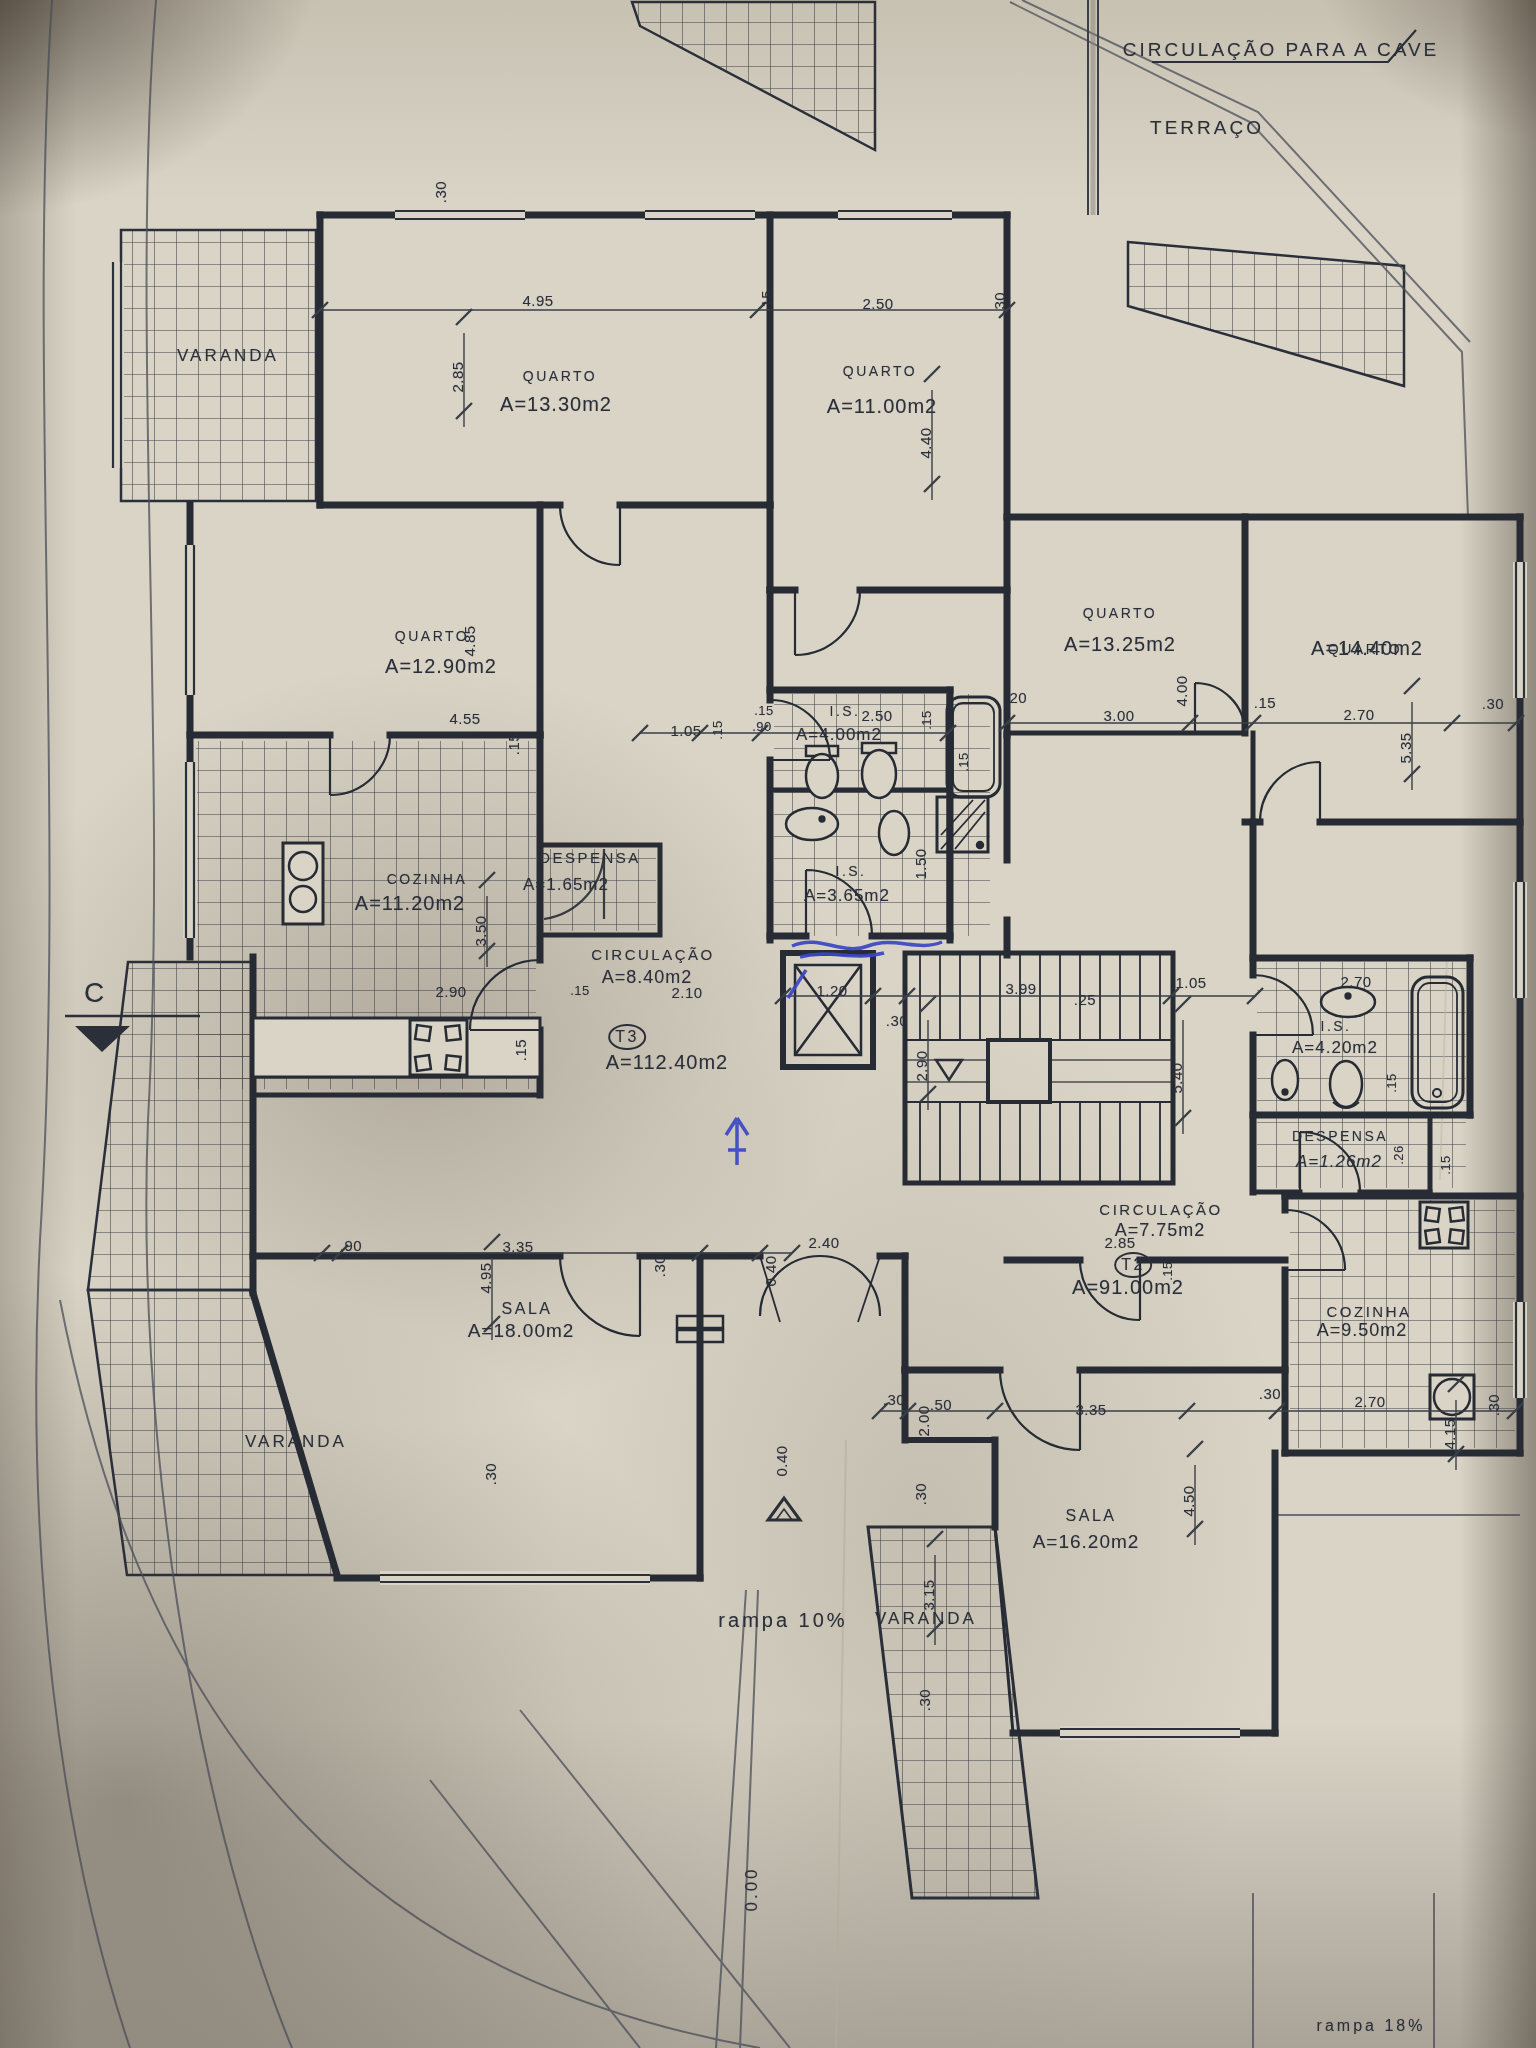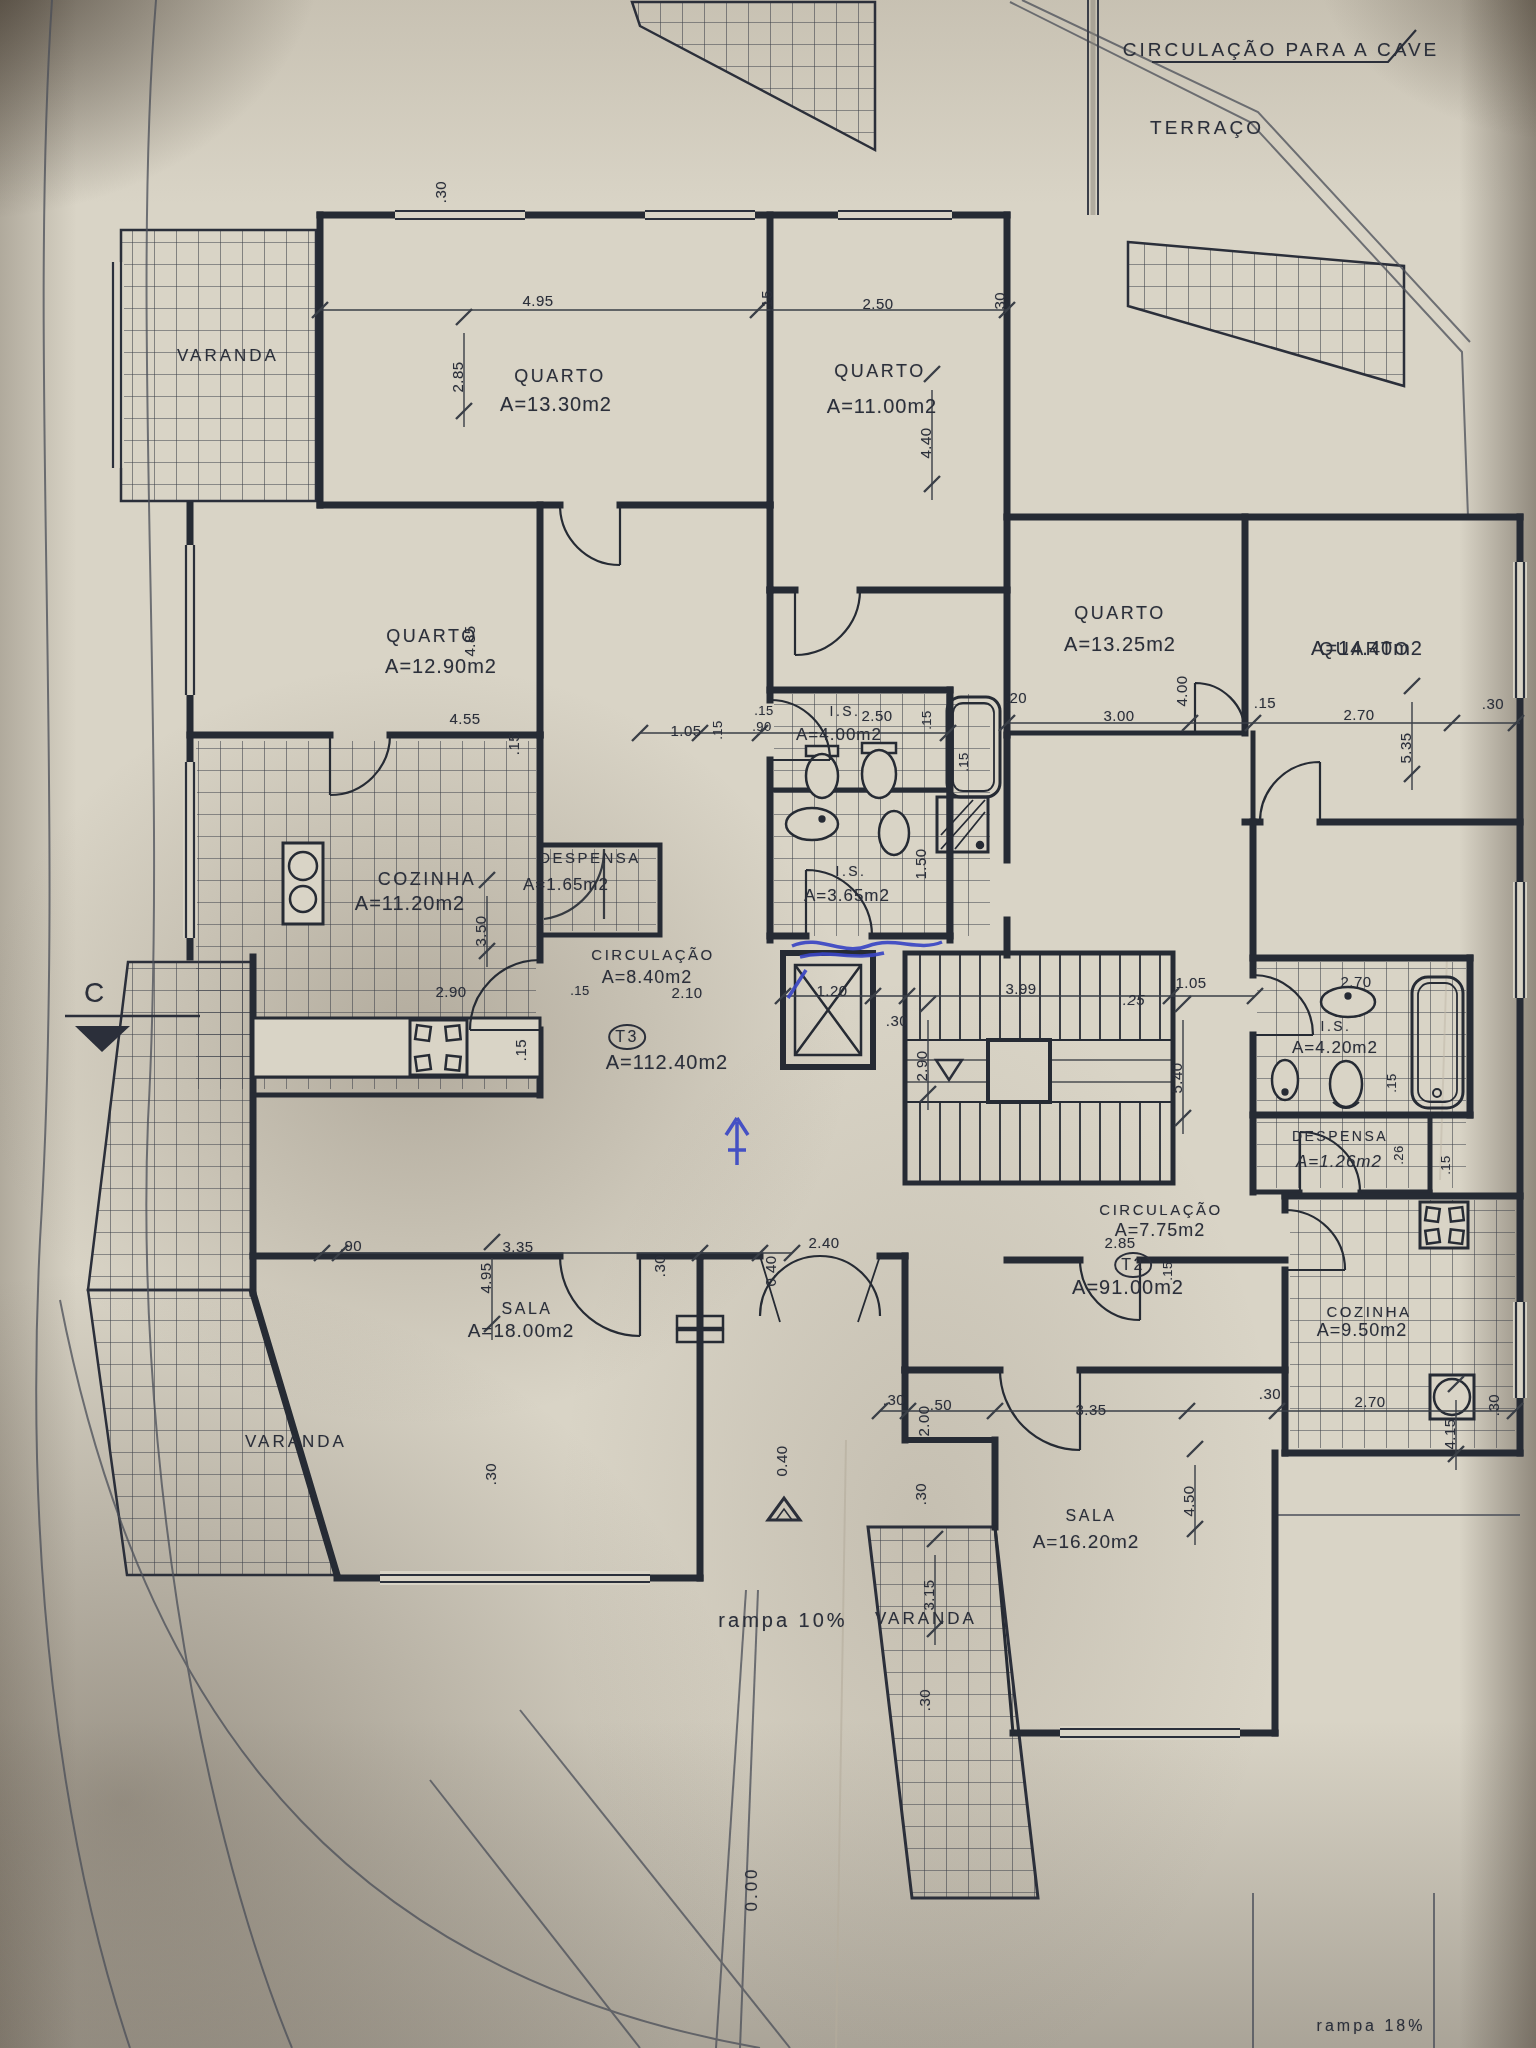--- a/index.html
+++ b/index.html
@@ -17,21 +17,21 @@
       #d9d4c6;
     font-family:"Liberation Sans", sans-serif;
   }
   svg.plan{position:absolute;left:0;top:0;}
   .labels{position:absolute;left:0;top:0;width:100%;height:100%;}
   .lbl{
     position:absolute;white-space:nowrap;color:var(--ink,#2b2f3a);
     font-family:"Liberation Sans", sans-serif;line-height:1;
     text-shadow:0 0 1px rgba(43,47,58,.25);
   }
-  .room-name{font-size:18px;letter-spacing:2.5px;}
+  .room-name{font-size:14px;letter-spacing:2.5px;}
   .room-area{font-size:20px;letter-spacing:1px;}
   .dim{font-size:15px;letter-spacing:.5px;}
   .note{font-size:19px;letter-spacing:3px;}
   .varanda-label{font-size:17px;letter-spacing:3px;}
   .circled{border:2.2px solid var(--ink,#2b2f3a);border-radius:50%;padding:3px 5px;}
   .section-c{font-size:28px;letter-spacing:0;}
 </style>
 </head>
 <body>
 
@@ -368,21 +368,21 @@
       <div class="lbl dim" style="left: 920px; top: 864px; transform: translate(-50%, -50%) rotate(-90deg);">1.50</div>
       <div class="lbl dim" style="left: 963px; top: 762px; font-size: 13px; transform: translate(-50%, -50%) rotate(-90deg);">.15</div>
       <div class="lbl dim" style="left: 451px; top: 991px; transform: translate(-50%, -50%);">2.90</div>
       <div class="lbl dim" style="left: 580px; top: 990px; font-size: 13px; transform: translate(-50%, -50%);">.15</div>
       <div class="lbl dim" style="left: 480px; top: 931px; transform: translate(-50%, -50%) rotate(-90deg);">3.50</div>
       <div class="lbl dim" style="left: 520px; top: 1050px; transform: translate(-50%, -50%) rotate(-90deg);">.15</div>
       <div class="lbl dim" style="left: 687px; top: 992px; transform: translate(-50%, -50%);">2.10</div>
       <div class="lbl dim" style="left: 832px; top: 990px; transform: translate(-50%, -50%);">1.20</div>
       <div class="lbl dim" style="left: 897px; top: 1020px; transform: translate(-50%, -50%);">.30</div>
       <div class="lbl dim" style="left: 1021px; top: 988px; transform: translate(-50%, -50%);">3.99</div>
-      <div class="lbl dim" style="left: 1134px; top: 999px; transform: translate(-50%, -50%); font-style: italic;">.25</div>
+      <div class="lbl dim" style="left: 1085px; top: 999px; transform: translate(-50%, -50%);">.25</div>
       <div class="lbl dim" style="left: 1191px; top: 982px; transform: translate(-50%, -50%);">1.05</div>
       <div class="lbl dim" style="left: 921px; top: 1066px; transform: translate(-50%, -50%) rotate(-90deg);">2.90</div>
       <div class="lbl dim" style="left: 1176px; top: 1078px; transform: translate(-50%, -50%) rotate(-90deg);">5.40</div>
       <div class="lbl dim" style="left: 1356px; top: 981px; transform: translate(-50%, -50%);">2.70</div>
       <div class="lbl dim" style="left: 1391px; top: 1083px; font-size: 13px; transform: translate(-50%, -50%) rotate(-90deg);">.15</div>
       <div class="lbl dim" style="left: 1398px; top: 1155px; font-size: 13px; transform: translate(-50%, -50%) rotate(-90deg);">.26</div>
       <div class="lbl dim" style="left: 1445px; top: 1165px; font-size: 13px; transform: translate(-50%, -50%) rotate(-90deg);">.15</div>
       <div class="lbl dim" style="left: 1120px; top: 1242px; transform: translate(-50%, -50%);">2.85</div>
       <div class="lbl dim" style="left: 1167px; top: 1271px; font-size: 13px; transform: translate(-50%, -50%) rotate(-90deg);">.15</div>
       <div class="lbl dim" style="left: 351px; top: 1245px; transform: translate(-50%, -50%);">.90</div>

